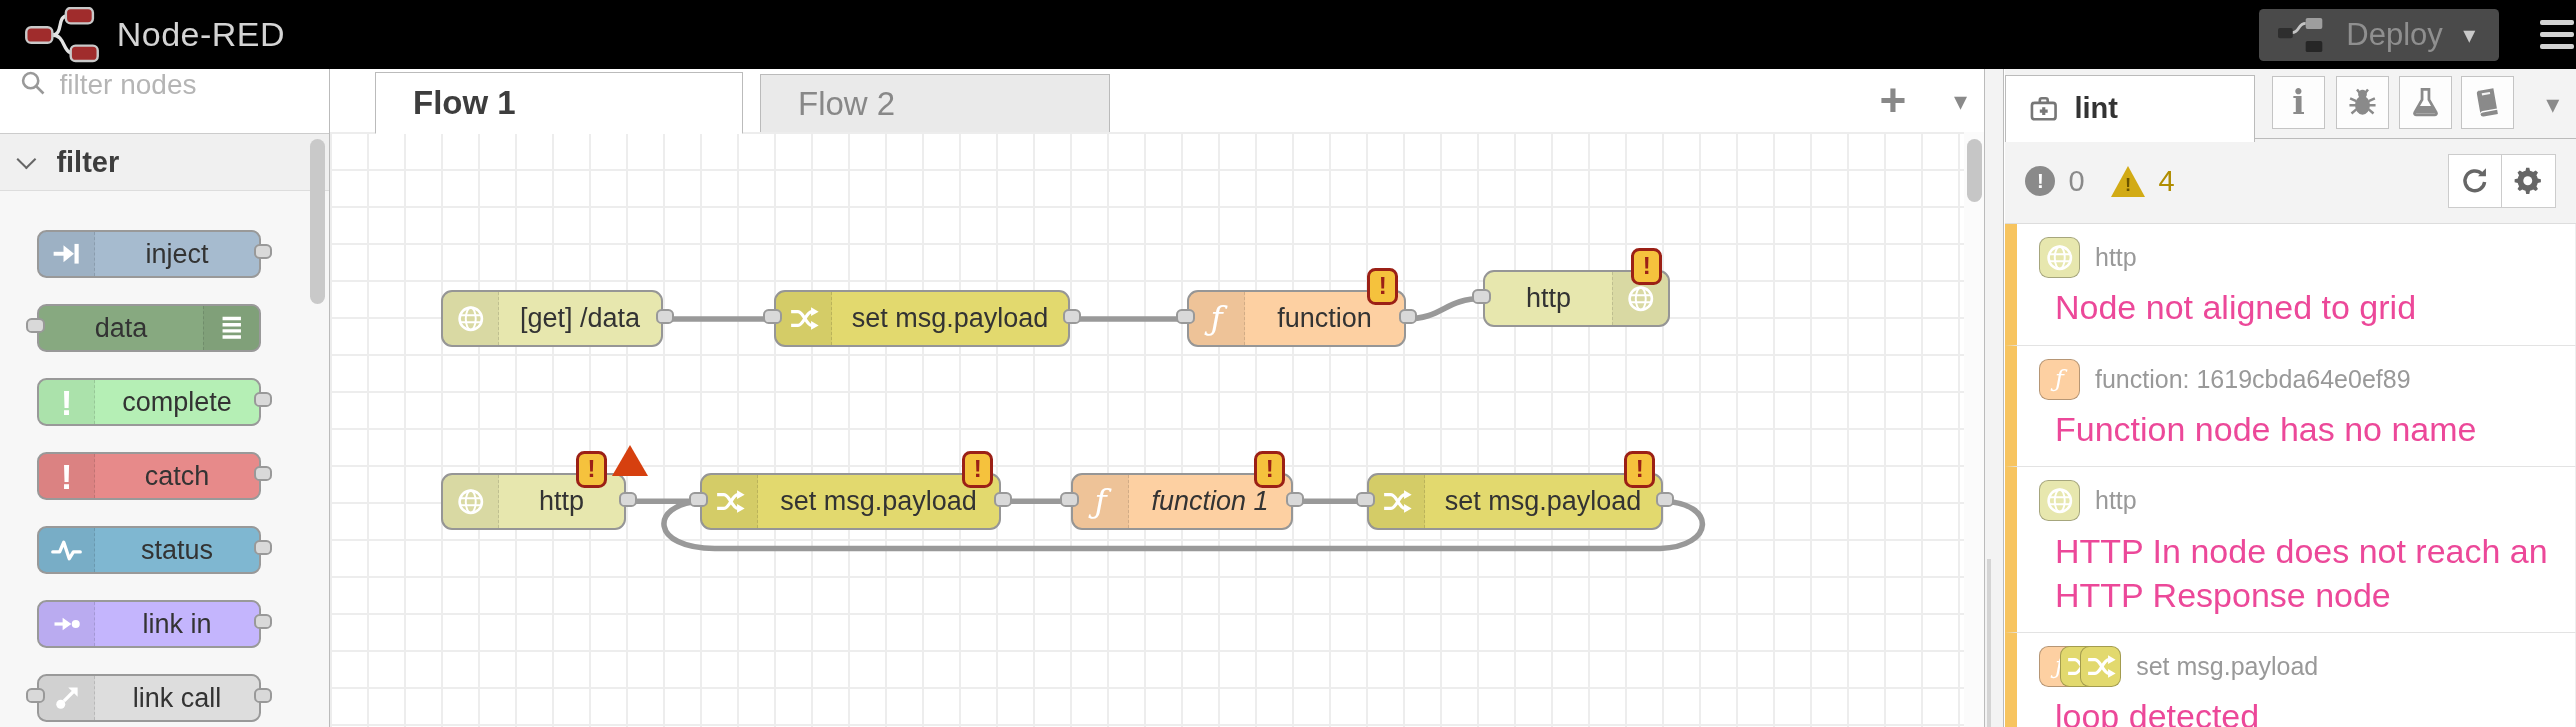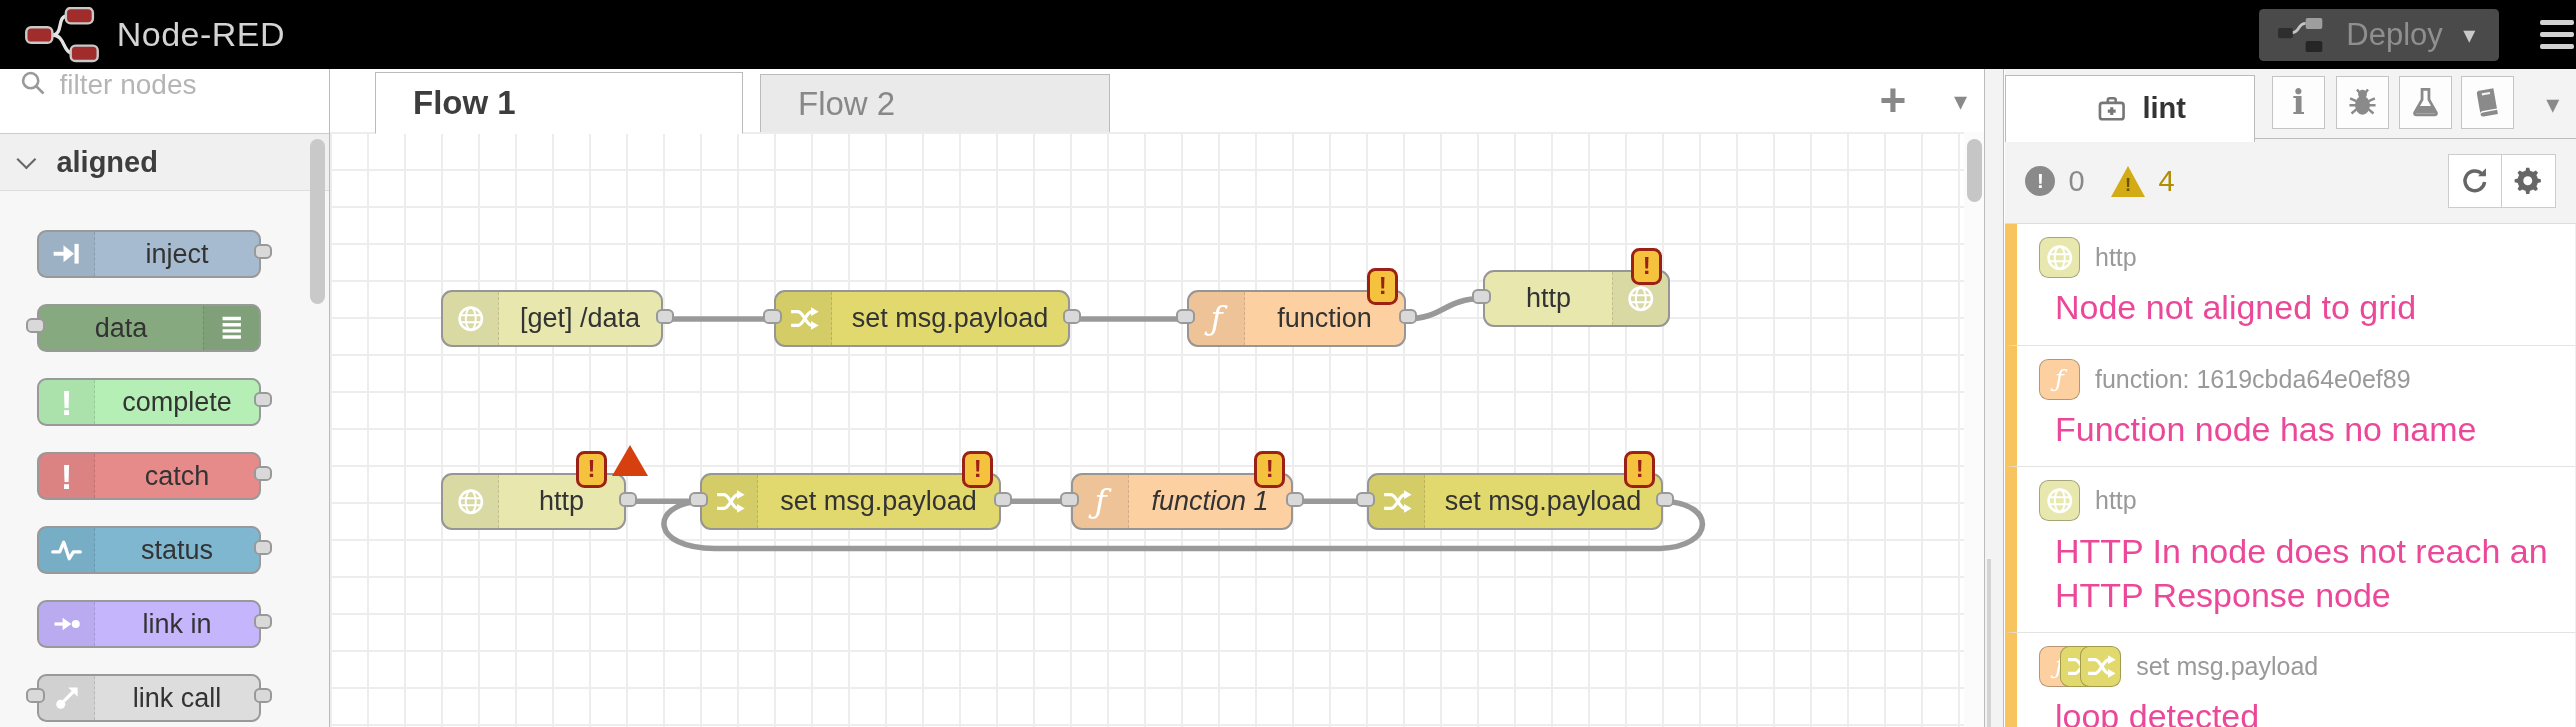--- a/index.html
+++ b/index.html
@@ -65,21 +65,21 @@
   .canvas-scroll { position:absolute; right:0; top:0; bottom:0; width:21px; background:#fbfbfb; }
   .canvas-scroll .thumb { position:absolute; left:2.8px; top:7.4px; width:15px; height:63px; background:#c6c6c6; border-radius:8.3px; }
 
   
   .divider { position:absolute; left:1984px; top:69px; width:20.4px; bottom:0; background:#f3f3f3; border-left:1.9px solid #bbb; border-right:1.9px solid #bbb; cursor:col-resize; }
   .divider::after { content:""; position:absolute; left:1.9px; top:490px; bottom:0; width:3.7px; background:#d4d4d4; }
 
   
   .sidebar { position:absolute; left:2005px; top:69px; width:571px; bottom:0; background:#fff; }
   .side-tabs { position:relative; height:70px; background:#f3f3f3; border-bottom:1.9px solid #bbb; }
-  .side-tab-active { position:absolute; left:0; top:5.6px; height:67px; width:250px; background:#fff; border:1.9px solid #bbb; border-bottom:none; display:flex; align-items:center; gap:15px; padding-left:22px; cursor:pointer; z-index:2;justify-content:center; }
+  .side-tab-active { position:absolute; left:0; top:5.6px; height:67px; width:250px; background:#fff; border:1.9px solid #bbb; border-bottom:none; display:flex; align-items:center; gap:15px; padding-left:22px; cursor:pointer; z-index:2; }
   .side-tab-active .tab-label { font-size:29px; font-weight:bold; color:#333; }
   .icon-tab { position:absolute; top:7.4px; width:53px; height:53px; background:#fdfdfd; border:1.9px solid #c4c4c4; display:flex; align-items:center; justify-content:center; cursor:pointer; }
   .side-chevron { position:absolute; right:16.7px; top:20.4px; border:none; background:transparent; color:#8a8a8a; font-size:26px; cursor:pointer; }
 
   .counts-row { height:85px; background:#f3f3f3; border-bottom:1.9px solid #ddd; display:flex; align-items:center; gap:13px; padding:0 20.4px; }
   .err-count-icon { width:30px; height:30px; border-radius:50%; background:#8a8a8a; color:#fff; font-weight:bold; font-size:20.4px; line-height:30px; text-align:center; }
   .count-num { font-size:29px; }
   .count-num.err { color:#8a8a8a; margin-right:13px; }
   .count-num.warn { color:#b08d00; }
   .warn-count-icon { position:relative; width:35px; height:31px; }
@@ -149,21 +149,21 @@
       <span>
         <svg width="28" height="28" viewBox="0 0 24 24" fill="none" stroke="#999" stroke-width="2.2">
           <circle cx="10" cy="10" r="6.5"></circle>
             <path d="M15 15l6 6"></path>
         </svg>
       </span>
       <input type="text" placeholder="filter nodes" style="">
     </div>
     <div class="category-header">
       <span class="cat-chev"></span>
-      <span class="cat-label">aligned</span>
+      <span class="cat-label">filter</span>
     </div>
     <div class="palette-list" id="palette-list">
         <div class="pal-node" style="background: rgb(166, 187, 207);">
           <span class="n-icon">
             <svg width="31.5" height="31.5" viewBox="0 0 24 24">
               <path d="M2 12h9" stroke="#fff" stroke-width="3"></path>
               <path d="M9.5 5.5l8 6.5-8 6.5z" fill="#fff"></path>
               <path d="M19.5 4.5v15" stroke="#fff" stroke-width="3.2"></path>
             </svg>
           </span>

